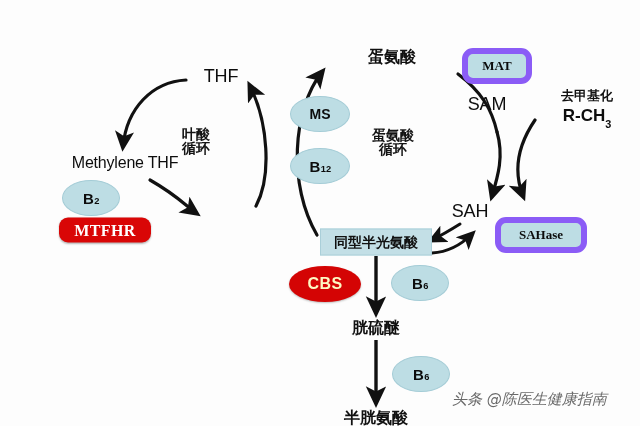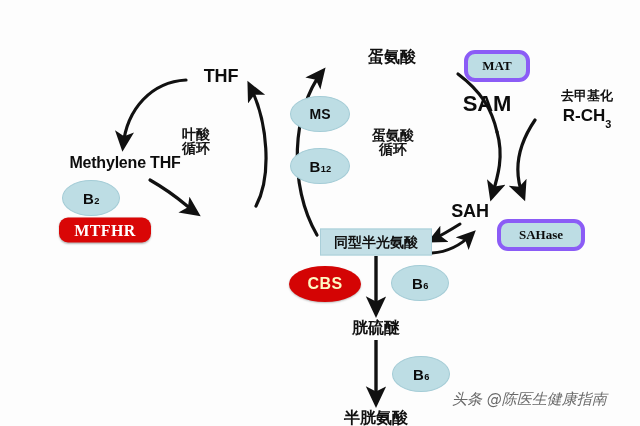--- a/index.html
+++ b/index.html
@@ -23,21 +23,21 @@
     pointer-events: none;
   }
   .node {
     position: absolute;
     white-space: nowrap;
     transform: translate(-50%, -50%);
   }
   
   .met-latin {
     font-family: "Liberation Sans", sans-serif;
-    font-weight: bold;
+    font-weight: normal;
     color: #0d0d0d;
     letter-spacing: -0.2px;
   }
   
   .met-cjk {
     font-family: "DejaVu Sans", sans-serif;
     font-weight: bold;
     color: #111111;
   }
   
@@ -71,21 +71,21 @@
     left: 0.5px;
   }
   
   .enz-box {
     position: absolute;
     transform: translate(-50%, -50%);
     display: flex;
     align-items: center;
     justify-content: center;
     background: #bddde4;
-    border: 4px solid #8b5cf6;
+    border: 6px solid #8b5cf6;
     border-radius: 11px;
     color: #0b0b0b;
     font-family: "Liberation Serif", serif;
     font-weight: bold;
   }
   
   .met-box {
     position: absolute;
     transform: translate(-50%, -50%);
     display: flex;
@@ -211,21 +211,21 @@
     <div>循环</div>
   </div>
 
   <div class="node met-latin" style="left:221px; top:76px; font-size:18px;">THF</div>
 
   <div class="node met-latin" style="left:125px; top:163px; font-size:16px;">Methylene THF</div>
 
 
   <div class="node met-cjk" style="left:392px; top:57px; font-size:16px;">蛋氨酸</div>
 
-  <div class="node met-latin" style="left:487px; top:104px; font-size:22px;text-align:right;">SAM</div>
+  <div class="node met-latin" style="left:487px; top:104px; font-size:18px;text-align:right;">SAM</div>
 
   <div class="node met-latin" style="left:470px; top:211px; font-size:18px;">SAH</div>
 
   <div class="node met-cjk" style="left:376px; top:328px; font-size:16px;">胱硫醚</div>
 
   <div class="node met-cjk" style="left:376px; top:418px; font-size:16px;">半胱氨酸</div>
 
   <div class="met-box" style="left:376px; top:242px; width:110px; height:25px; font-size:14px;">
     <span>同型半光氨酸</span>
   </div>

